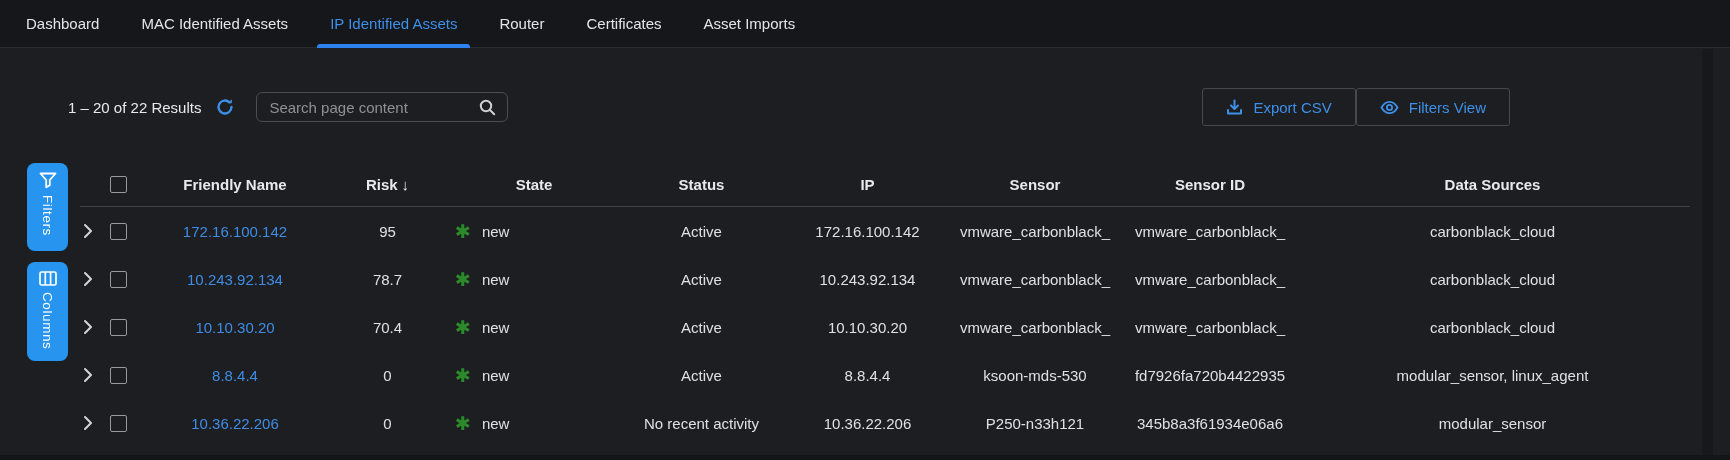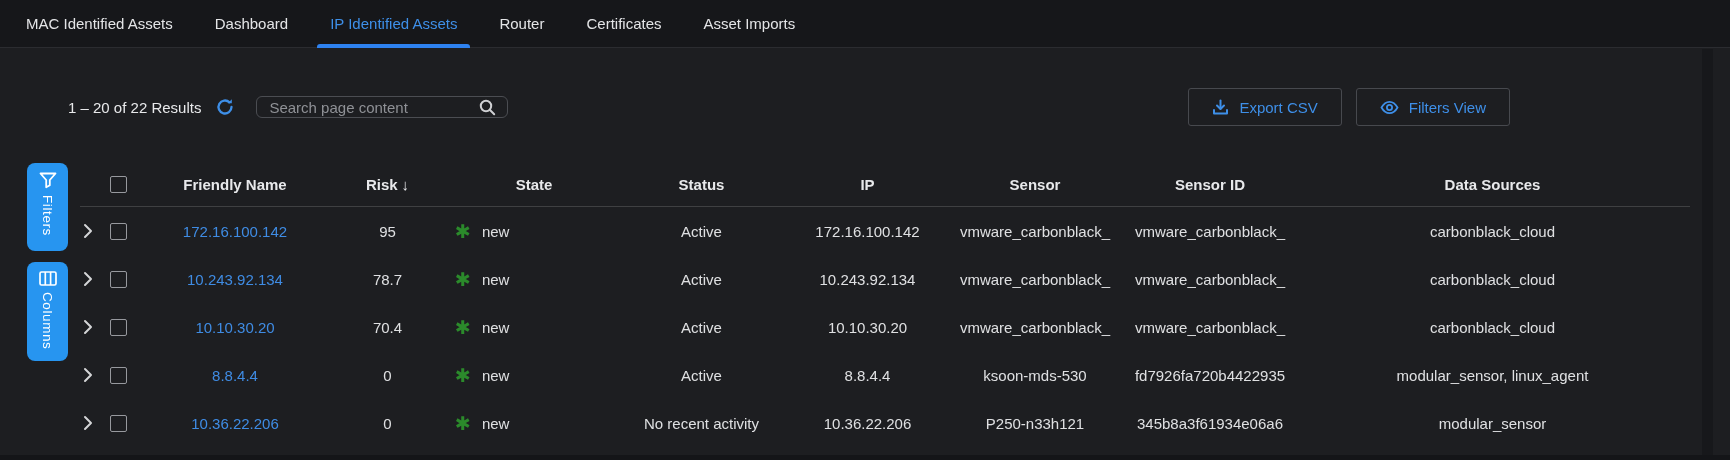--- a/index.html
+++ b/index.html
@@ -22,30 +22,30 @@
     position:absolute; left:-13px; right:-13px; bottom:0; height:4px;
     background:#2e82f0; border-radius:3px 3px 0 0;
   }
   
   .toolbar {
     display:flex; align-items:center; margin:40px 0 0 68px; height:38px;
   }
   .results { font-size:15px; color:#e8e9eb; white-space:nowrap;text-align:center; }
   .refresh { margin-left:14px; width:20px; height:20px; cursor:pointer; flex:0 0 auto; }
   .searchbox {
-    margin-left:21px; width:252px; height:22px; border:1px solid #4b4d52;
+    margin-left:21px; width:252px; height:30px; border:1px solid #4b4d52;
     border-radius:6px; display:flex; align-items:center; background:transparent;
     padding:0 10px 0 12px;
   }
   .searchbox input {
     flex:1; background:transparent; border:none; outline:none;
     font-family:inherit; font-size:15px; color:#d8d9db; min-width:0;
   }
   .searchbox input::placeholder { color:#8f9196; }
-  .btn-group { margin-left:auto; margin-right:220px; display:flex; gap:14px; }
+  .btn-group { margin-left:auto; margin-right:220px; display:flex; }
   .obtn {
     height:38px; padding:0 23px; background:transparent; border:1px solid #47494e;
     border-radius:3px; color:#3e8fe8; font-size:15px; font-family:inherit;
     display:flex; align-items:center; gap:10px; cursor:pointer; white-space:nowrap;
   }
   
   .side-btn {
     position:absolute; left:27px; width:41px; background:#2795f0; color:#fff;
     border-radius:8px; display:flex; flex-direction:column; align-items:center;
     padding-top:9px; cursor:pointer;
@@ -80,24 +80,24 @@
   
   .scroll-track { position:absolute; top:49px; bottom:0; right:17px; width:11px; background:#17181b; }
   .bottom-strip { position:absolute; left:0; right:0; bottom:0; height:5px; background:#141518; }
   svg { display:block; }
 </style>
 </head>
 <body>
 
 <div class="tabbar" id="tabs">
     <div class="tab">
+      <span>Dashboard</span>
+    </div>
+    <div class="tab">
       <span>MAC Identified Assets</span>
-    </div>
-    <div class="tab">
-      <span>Dashboard</span>
     </div>
     <div class="tab active">
       <span>IP Identified Assets</span>
       <span class="underline"></span>
     </div>
     <div class="tab">
       <span>Router</span>
     </div>
     <div class="tab">
       <span>Certificates</span>

